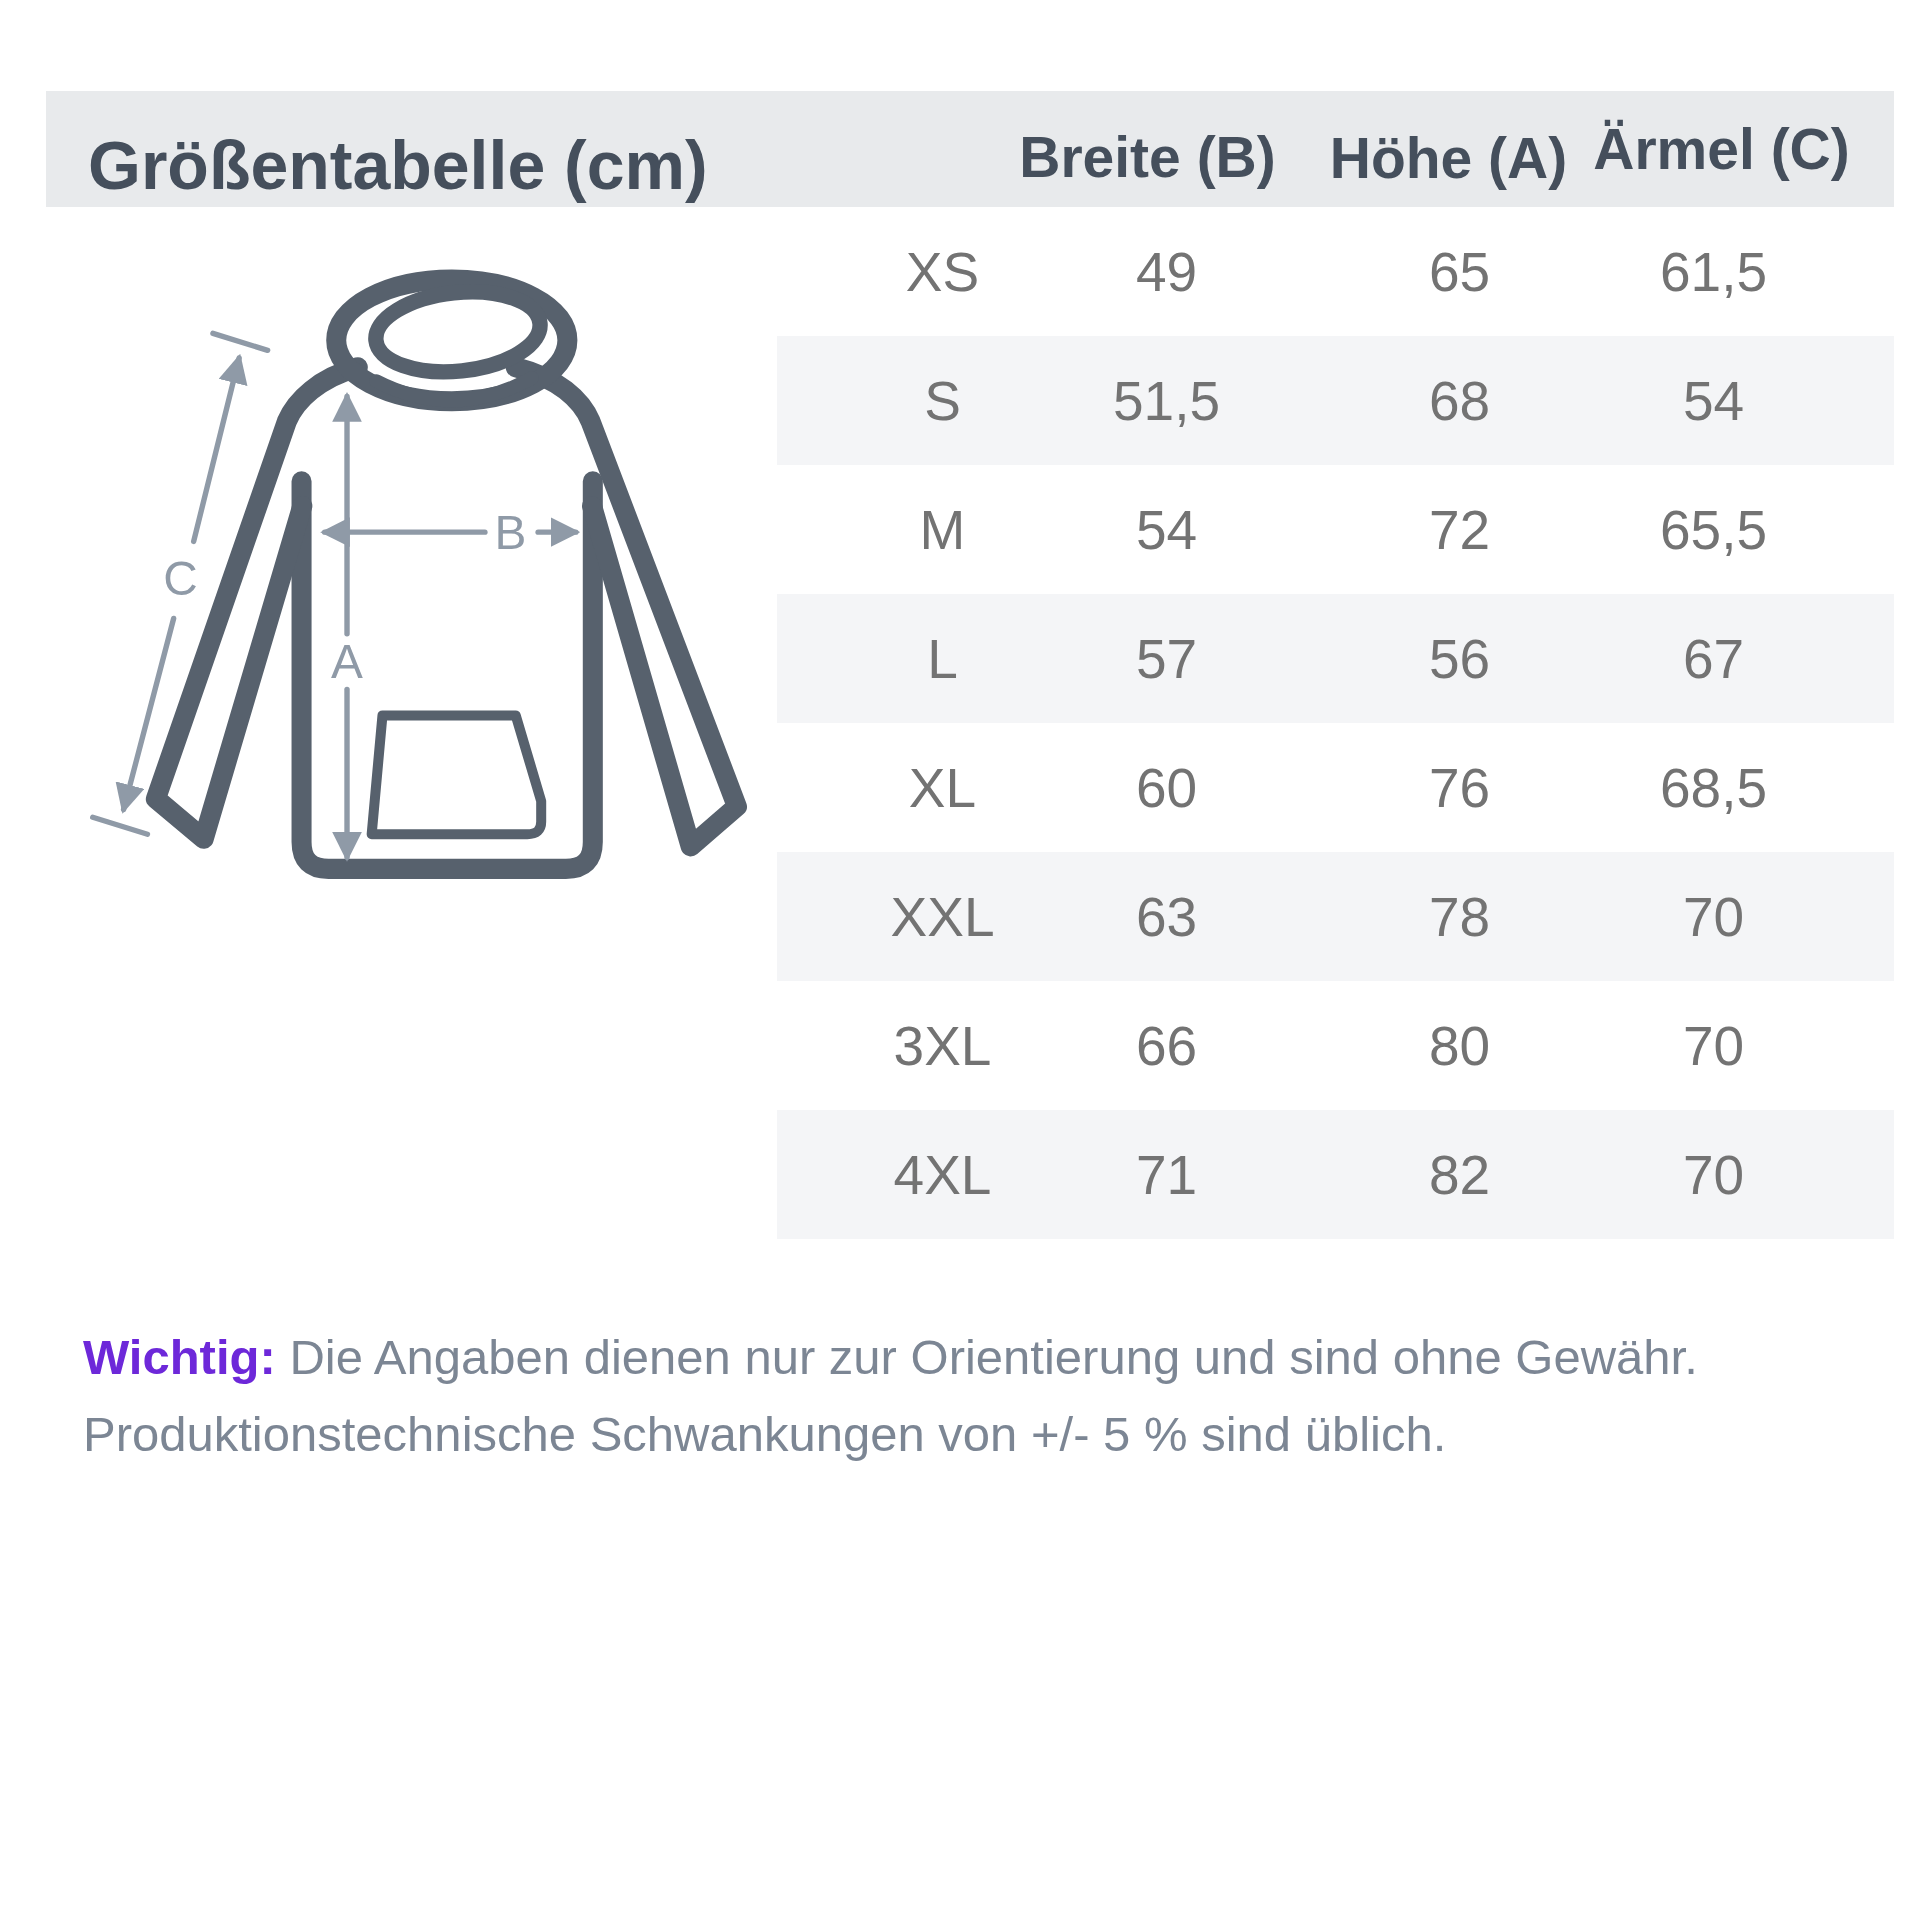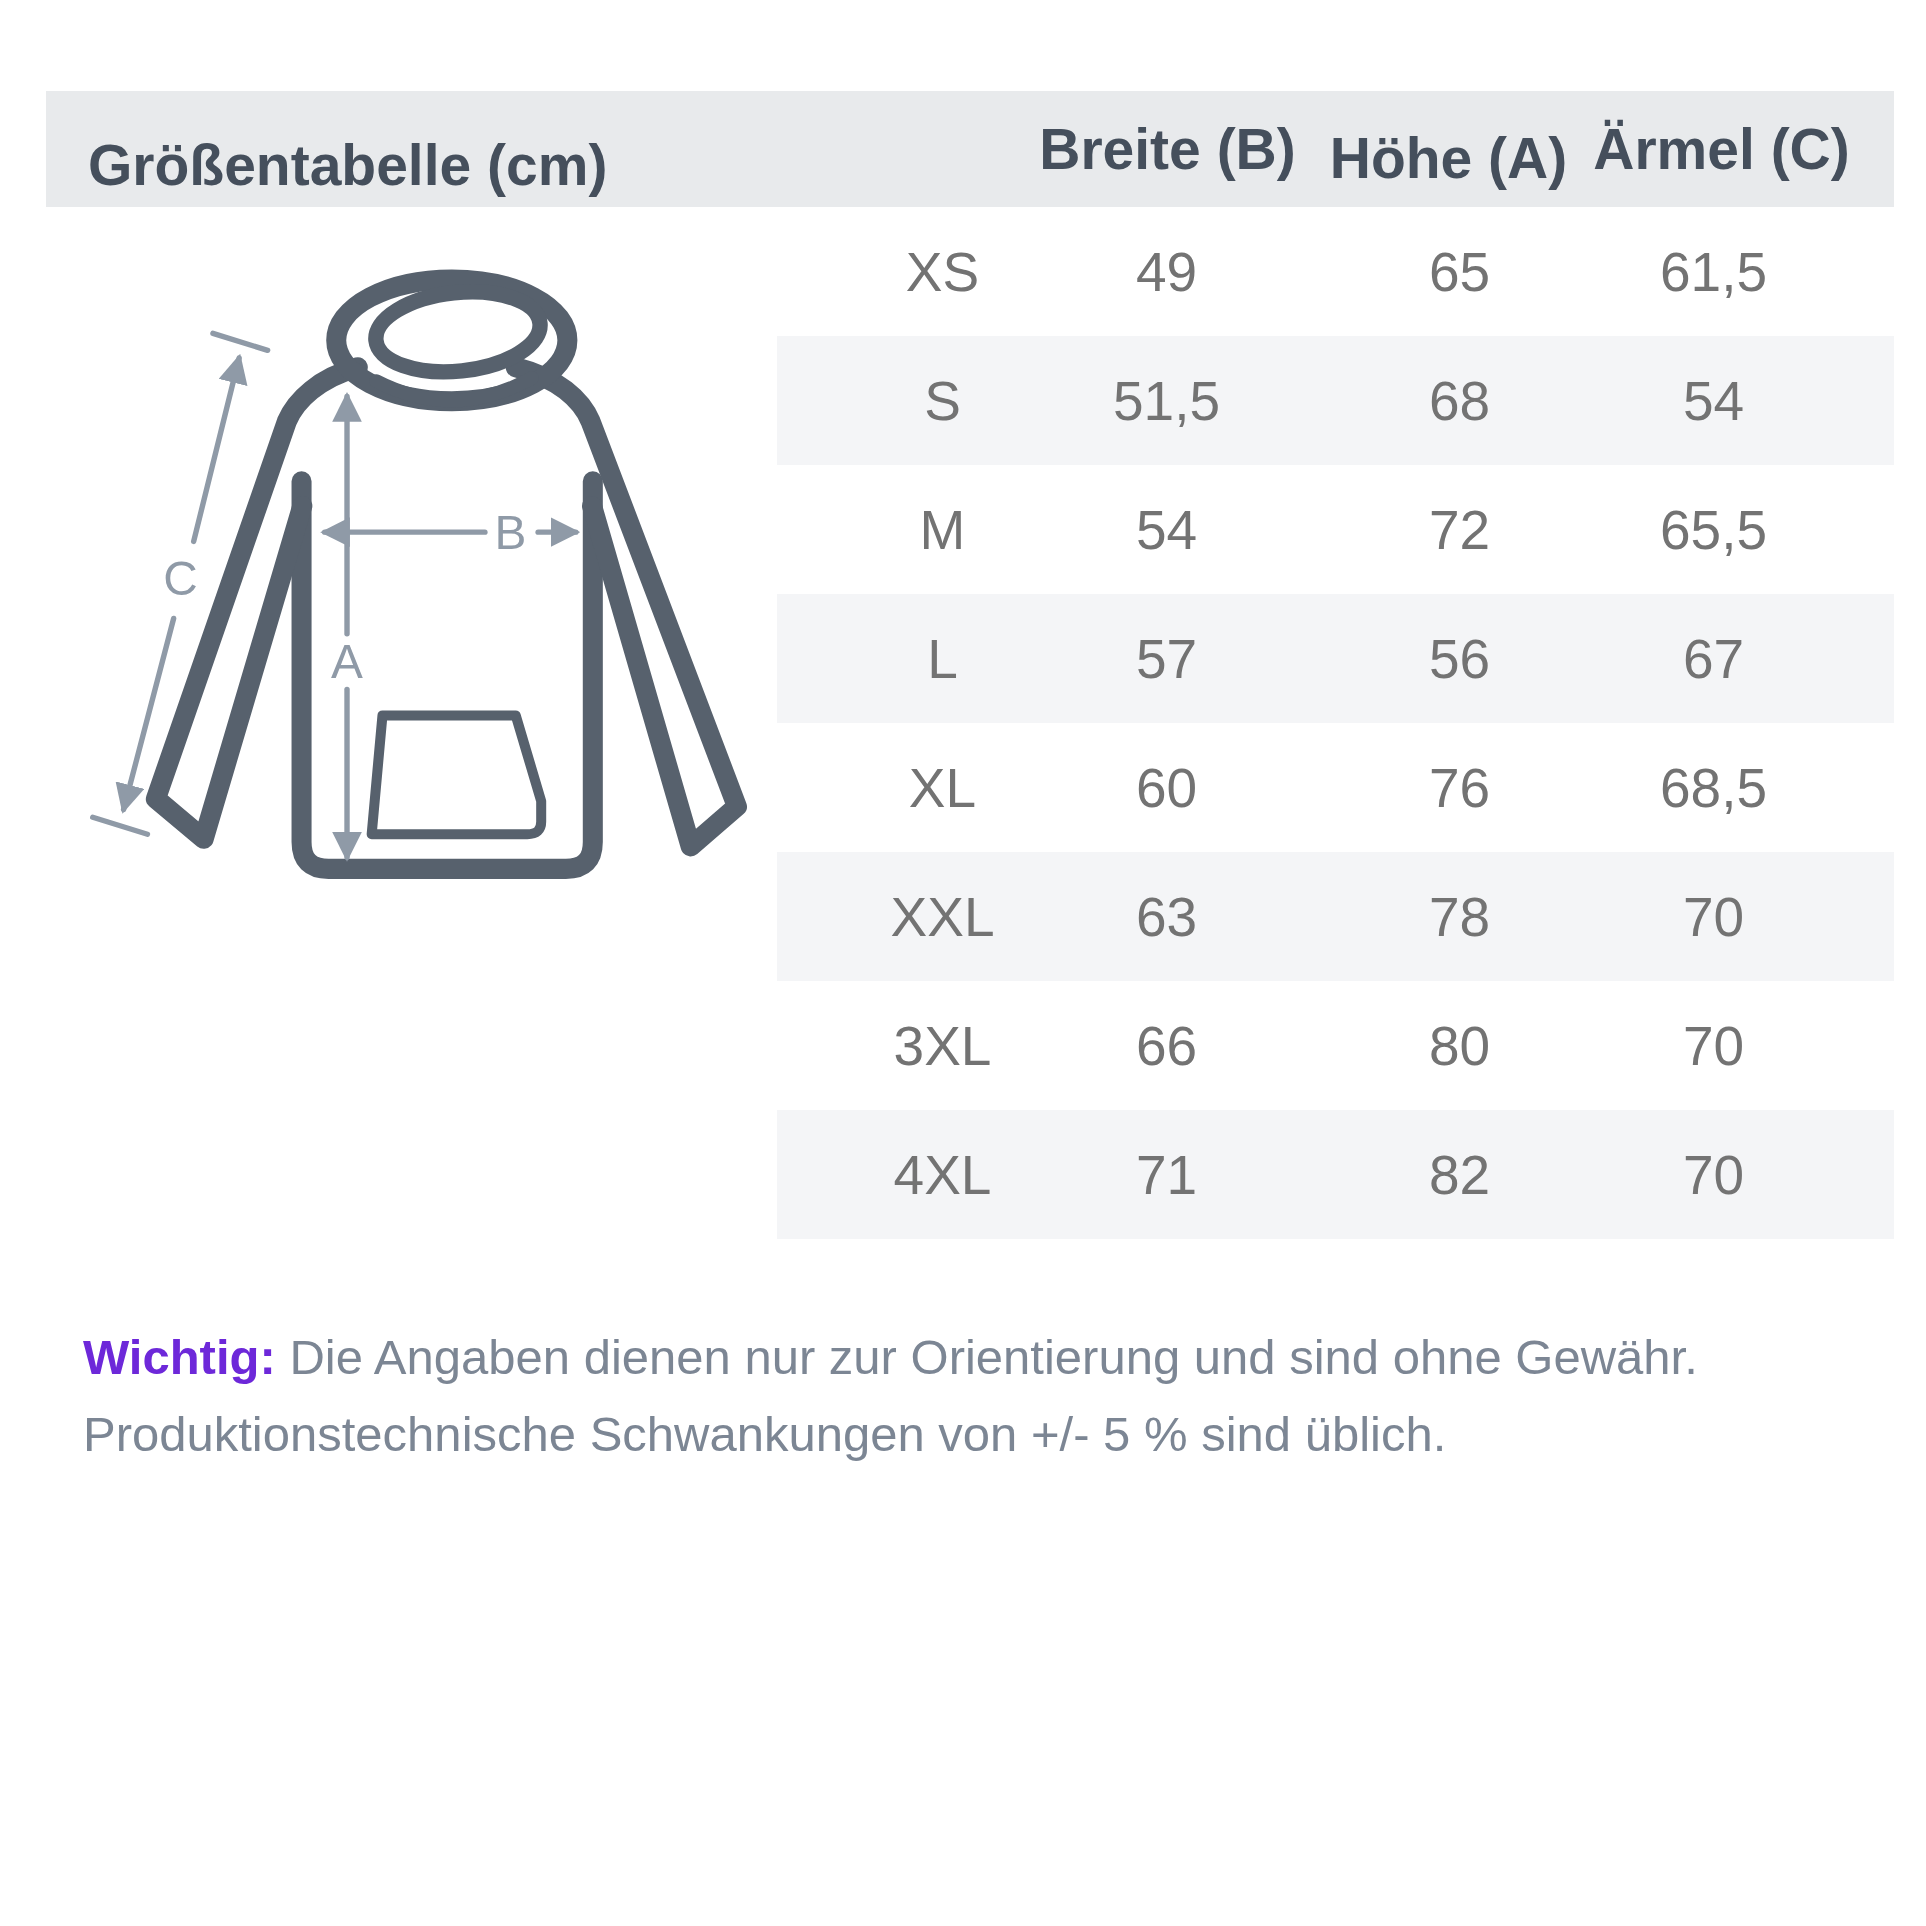--- a/index.html
+++ b/index.html
@@ -17,33 +17,33 @@
     position: absolute;
     left: 46px; top: 91px;
     width: 1848px; height: 116px;
     background: #e8eaec;
   }
   .title {
     position: absolute;
     left: 42px; top: 0;
     height: 148px;
     display: flex; align-items: center;
-    font-size: 57px; font-weight: bold;
+    font-size: 68px; font-weight: bold;
     color: #454f5c;
     white-space: nowrap;
   }
   .colhead {
     position: absolute; top: 0;
     height: 116px; width: 339px;
     display: flex; align-items: center; justify-content: center;
     font-size: 57px; font-weight: bold;
     color: #454f5c;
     white-space: nowrap;
   }
-  .colhead.breite { left: 952px; }
+  .colhead.breite { left: 932px; margin-top: 8px; }
   .colhead.hoehe  { left: 1233px; margin-top: 9px; }
   .colhead.aermel { left: 1506px; }
 
   
   .rows {
     position: absolute;
     left: 777px; top: 207px;
     width: 1117px;
   }
   .row {

